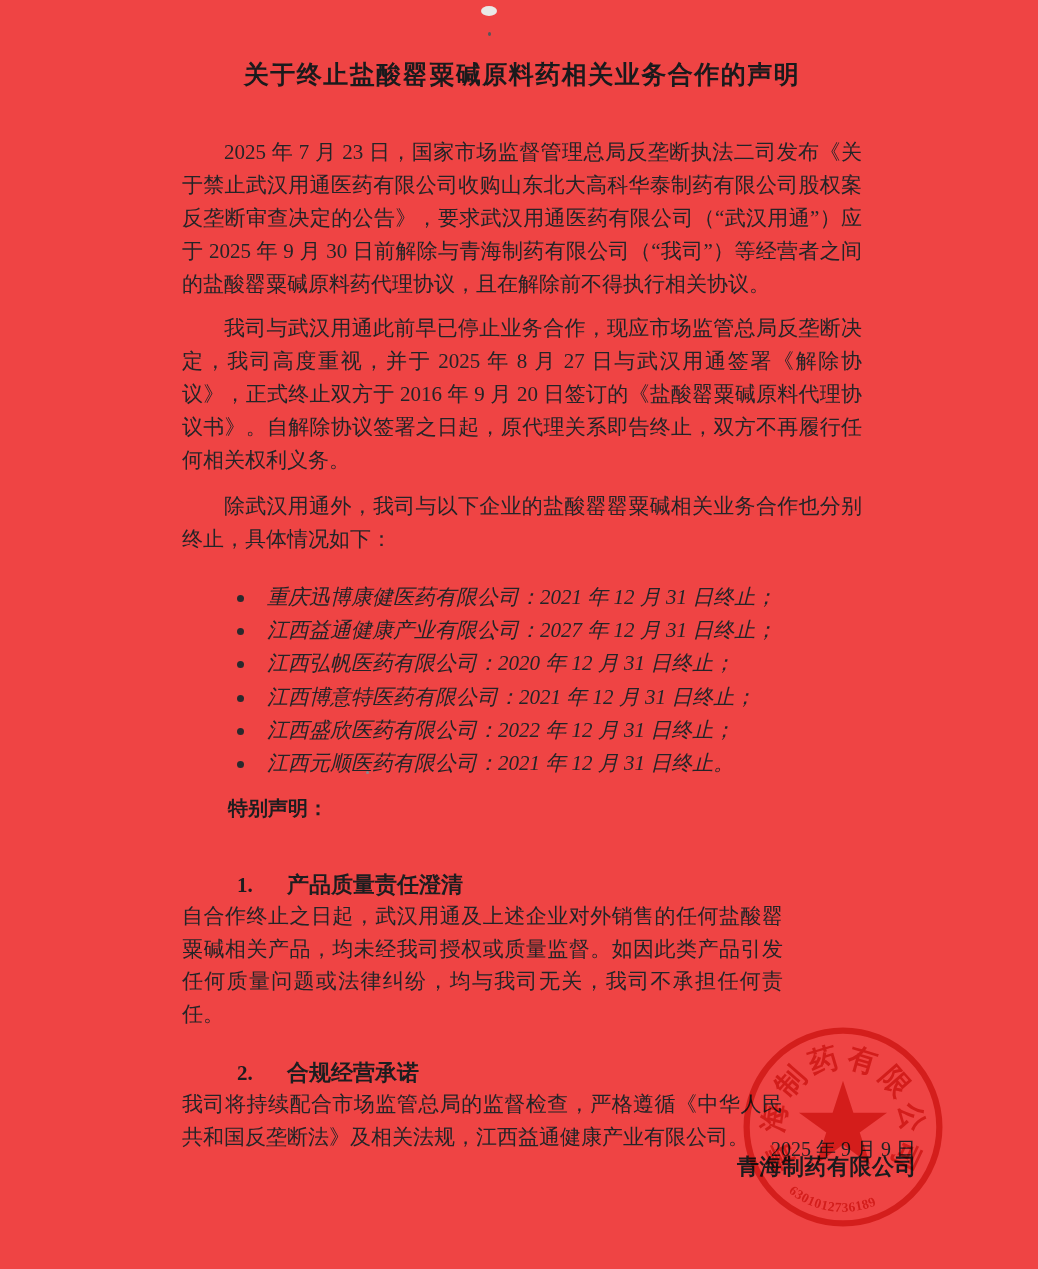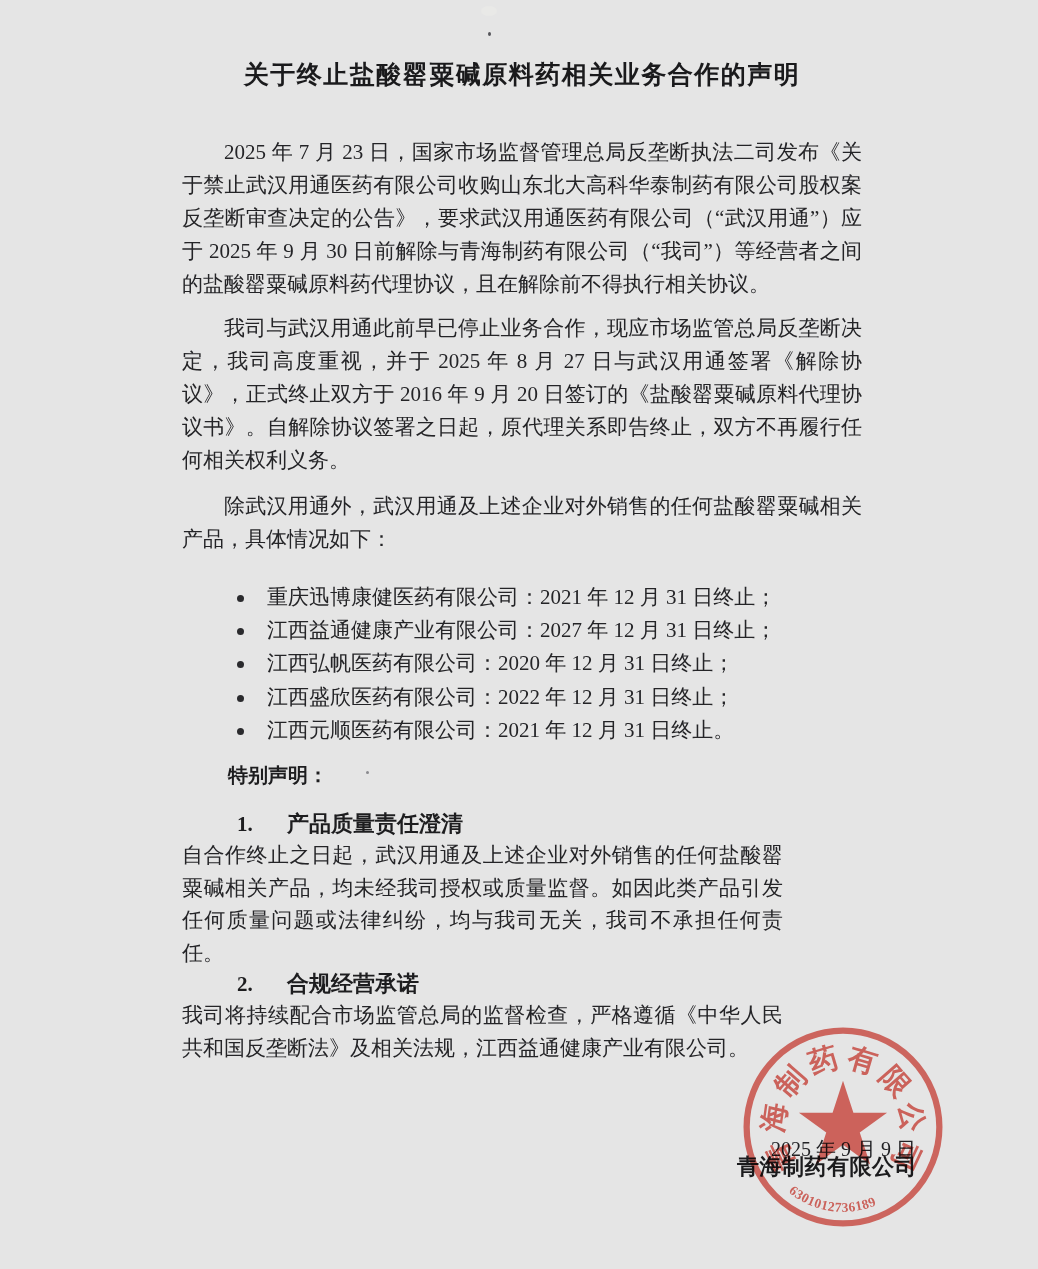--- a/index.html
+++ b/index.html
@@ -2,21 +2,21 @@
 <html><head>
 <meta charset="utf-8">
 <style>
   * { margin:0; padding:0; box-sizing:border-box; }
   html,body { background:#ffffff; }
   body { font-family:"Liberation Serif","DejaVu Serif",serif; }
 
   .page {
     position:relative;
     width:1038px; height:1269px;
-    background:#e5e5e5;
+    background:#ef4444;
     color:#222224;
     overflow:hidden;
   }
 
   .content {
     position:absolute;
     left:182px; top:0;
     width:680px;
   }
 
@@ -43,20 +43,21 @@
   .para-3 { margin-top:13px; }
 
   ul.bullets { list-style:none; margin-top:25px; }
   ul.bullets li {
     position:relative;
     padding-left:85px;
     font-size:21px;
     line-height:33.2px;
     color:#242427;
     white-space:nowrap;
+    font-style:italic;
   }
   ul.bullets li .dot {
     position:absolute;
     left:55px; top:14px;
     width:7px; height:7px;
     border-radius:50%;
     background:#2a2a2d;
   }
 
   .special-heading {
@@ -75,20 +76,21 @@
     width:50px;
     font-weight:bold;
     font-size:21px;
     color:#1d1d1f;
   }
   .num-item .num-title {
     font-family:"Liberation Sans","DejaVu Sans",sans-serif;
     font-weight:bold;
     font-size:22px;
     color:#1d1d1f;
+    margin-top:28px;
   }
 
   .item-body {
     width:601px;
     font-size:21px;
     line-height:32.5px;
     text-align:justify;
     color:#242427;
   }
 
@@ -137,26 +139,27 @@
   <div class="artifact artifact-smudge"></div>
   <div class="artifact artifact-dot"></div>
   <div class="artifact artifact-dot2"></div>
 
   <div class="content">
 
     <h1 class="doc-title">关于终止盐酸罂粟碱原料药相关业务合作的声明</h1>
 
     <p class="para para-1">2025 年 7 月 23 日，国家市场监督管理总局反垄断执法二司发布《关于禁止武汉用通医药有限公司收购山东北大高科华泰制药有限公司股权案反垄断审查决定的公告》，要求武汉用通医药有限公司（“武汉用通”）应于 2025 年 9 月 30 日前解除与青海制药有限公司（“我司”）等经营者之间的盐酸罂粟碱原料药代理协议，且在解除前不得执行相关协议。</p>
     <p class="para para-2">我司与武汉用通此前早已停止业务合作，现应市场监管总局反垄断决定，我司高度重视，并于 2025 年 8 月 27 日与武汉用通签署《解除协议》，正式终止双方于 2016 年 9 月 20 日签订的《盐酸罂粟碱原料代理协议书》。自解除协议签署之日起，原代理关系即告终止，双方不再履行任何相关权利义务。</p>
-    <p class="para para-3">除武汉用通外，武汉用通及上述企业对外销售的任何盐酸罂粟碱相关产品，具体情况如下：</p>
+    <p class="para para-3">除武汉用通外，我司与以下企业的盐酸罂罂粟碱相关业务合作也分别终止，具体情况如下：</p>
 
     <ul class="bullets">
       <li><span class="dot"></span><span>重庆迅博康健医药有限公司：2021 年 12 月 31 日终止；</span></li>
       <li><span class="dot"></span><span>江西益通健康产业有限公司：2027 年 12 月 31 日终止；</span></li>
       <li><span class="dot"></span><span>江西弘帆医药有限公司：2020 年 12 月 31 日终止；</span></li>
+      <li><span class="dot"></span><span>江西博意特医药有限公司：2021 年 12 月 31 日终止；</span></li>
       <li><span class="dot"></span><span>江西盛欣医药有限公司：2022 年 12 月 31 日终止；</span></li>
       <li><span class="dot"></span><span>江西元顺医药有限公司：2021 年 12 月 31 日终止。</span></li>
     </ul>
 
     <h2 class="special-heading">特别声明：</h2>
 
     <div class="num-item">
       <span class="num">1.</span>
       <span class="num-title">产品质量责任澄清</span>
     </div>

